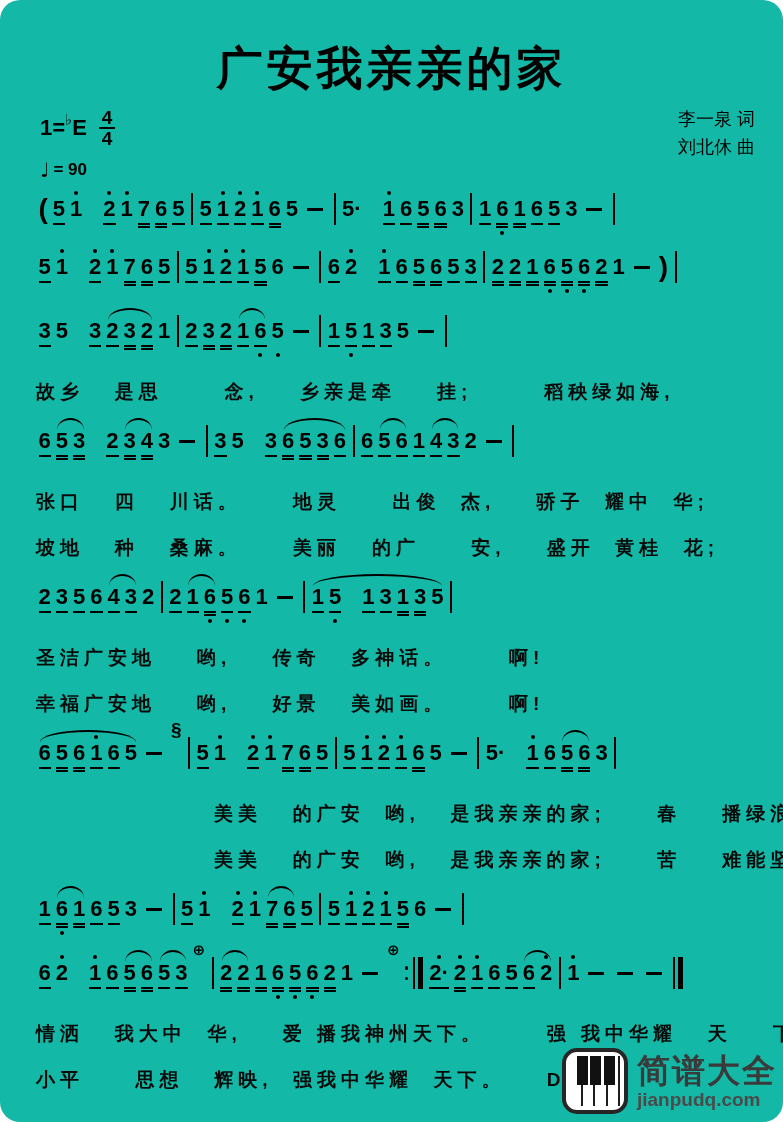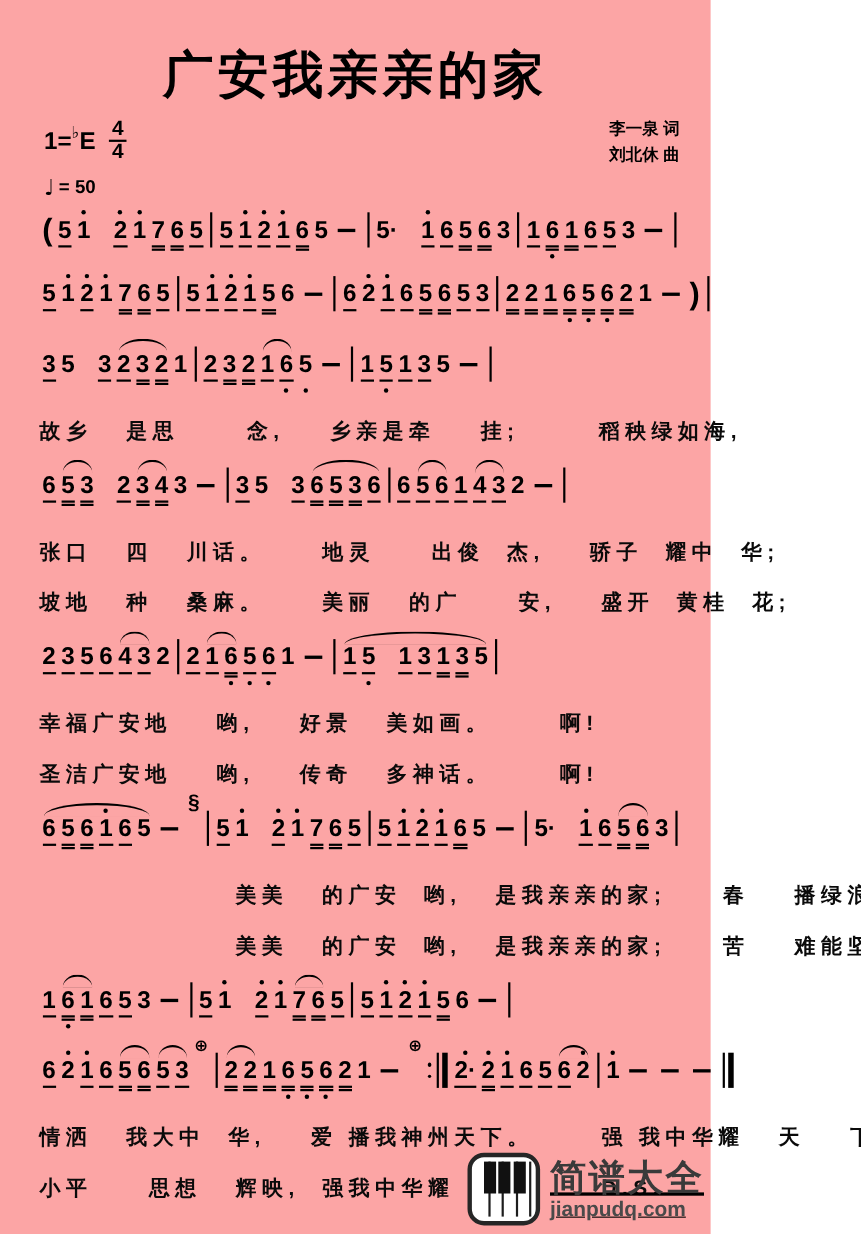--- a/index.html
+++ b/index.html
@@ -1,28 +1,28 @@
 <!DOCTYPE html>
 <html><head>
 <meta charset="utf-8">
 <style>
   html,body{margin:0;padding:0;background:#ffffff;}
   body{width:783px;height:1122px;overflow:hidden;font-family:"Liberation Sans","DejaVu Sans",sans-serif;color:#000;}
-  .page{position:relative;width:646px;height:1122px;background:#fca5a5;}
+  .page{position:relative;width:783px;height:1122px;background:#14b8a6;border-radius:20px;}
   h1.title{margin:0;padding:38px 0 6px 0;text-align:center;font-size:46px;font-weight:bold;letter-spacing:4px;}
   .hdr{position:relative;height:78px;margin:0 28px 4px 40px;}
   .hdr .left{position:absolute;left:0;top:2px;}
   .keyrow{font-size:22px;font-weight:bold;display:flex;align-items:center;}
   .keyrow sup{font-size:15px;position:relative;top:-8px;font-family:"DejaVu Sans",sans-serif;}
   .ts{display:inline-flex;flex-direction:column;align-items:center;margin-left:12px;line-height:1;}
   .ts b{font-size:19px;padding:0 3px;}
   .ts .tb{border-top:2px solid #000;}
   .temporow{margin-top:10px;font-size:17px;font-weight:bold;display:flex;align-items:center;gap:4px;}
   .qnote{font-size:20px;font-family:"DejaVu Sans",sans-serif;}
-  .hdr .right{position:absolute;right:0;top:0;text-align:right;font-size:15px;font-weight:bold;line-height:1.55;}
+  .hdr .right{position:absolute;right:0;top:0;text-align:right;font-size:18px;font-weight:normal;line-height:1.55;}
   
   .score{margin:2px 0 0 0;}
   .system{margin:0 0 15px 36px;}
   .system.gapless{margin-bottom:9px;}
   .notes-row{display:flex;align-items:flex-start;flex-wrap:nowrap;}
   .slur{display:inline-flex;position:relative;}
   .slur::before{content:"";position:absolute;top:-2px;left:4px;right:4px;height:10px;
     border-top:2px solid #000;border-radius:50% 50% 0 0 / 100% 100% 0 0;}
   .tok{display:inline-flex;flex-direction:column;align-items:center;padding:0 2.5px;}
   .r-hi{height:8px;display:flex;align-items:flex-end;justify-content:center;overflow:visible;}
@@ -45,21 +45,21 @@
   .lyr{font-size:19px;font-weight:600;white-space:pre;letter-spacing:5px;margin-top:20px;color:#0a0a0a;}
   
   .brand{position:absolute;right:6px;bottom:8px;display:flex;align-items:center;gap:9px;}
   .plogo{width:66px;height:66px;border:4px solid #262626;border-radius:15px;background:#fff;
          padding:4px;box-sizing:border-box;}
   .pkeys{position:relative;width:100%;height:100%;display:flex;}
   .pkeys .wk{flex:1;border-right:2.5px solid #1d1d1d;}
   .pkeys .wk:last-child{border-right:none;}
   .pkeys .bk{position:absolute;top:0;width:11px;height:58%;background:#111;}
   .bk.b1{left:calc(25% - 6px);} .bk.b2{left:calc(50% - 5px);} .bk.b3{left:calc(75% - 4px);}
-  .btxt{display:flex;flex-direction:column;align-items:flex-start;line-height:1;text-decoration:underline;}
+  .btxt{display:flex;flex-direction:column;align-items:flex-start;line-height:1;}
   .bname{font-size:33px;font-weight:bold;color:#3a3a3a;letter-spacing:2px;}
   .burl{font-size:19px;font-weight:bold;color:#4a4a4a;margin-top:3px;}
 </style>
 </head>
 <body>
 
 <div class="page">
 
   <h1 class="title">广安我亲亲的家</h1>
 
@@ -69,21 +69,21 @@
         <span>1=</span>
           <sup>♭</sup>
           <span>E</span>
         <span class="ts">
           <b>4</b>
           <b class="tb">4</b>
         </span>
       </div>
       <div class="temporow">
         <span class="qnote">♩</span>
-        <span>= 50</span>
+        <span>= 90</span>
       </div>
     </div>
     <div class="right">
       <div>李一泉 词</div>
       <div>刘北休 曲</div>
     </div>
   </div>
 
   <div class="score">
       <div class="system gapless">
@@ -1296,22 +1296,22 @@
           </span>
           <span class="tok sym">
             <span class="r-hi"></span>
             <span class="r-d">
               <i class="vline"></i>
             </span>
             <span class="r-ul"></span>
             <span class="r-lo"></span>
           </span>
         </div>
+        <div class="lyr">圣洁广安地    哟,    传奇   多神话。      啊!</div>
         <div class="lyr">幸福广安地    哟,    好景   美如画。      啊!</div>
-        <div class="lyr">圣洁广安地    哟,    传奇   多神话。      啊!</div>
       </div>
       <div class="system">
         <div class="notes-row">
           <span class="slur">
             <span class="tok note">
               <span class="r-hi"></span>
               <span class="r-d">6</span>
               <span class="r-ul">
                 <i class="ln"></i>
               </span>

